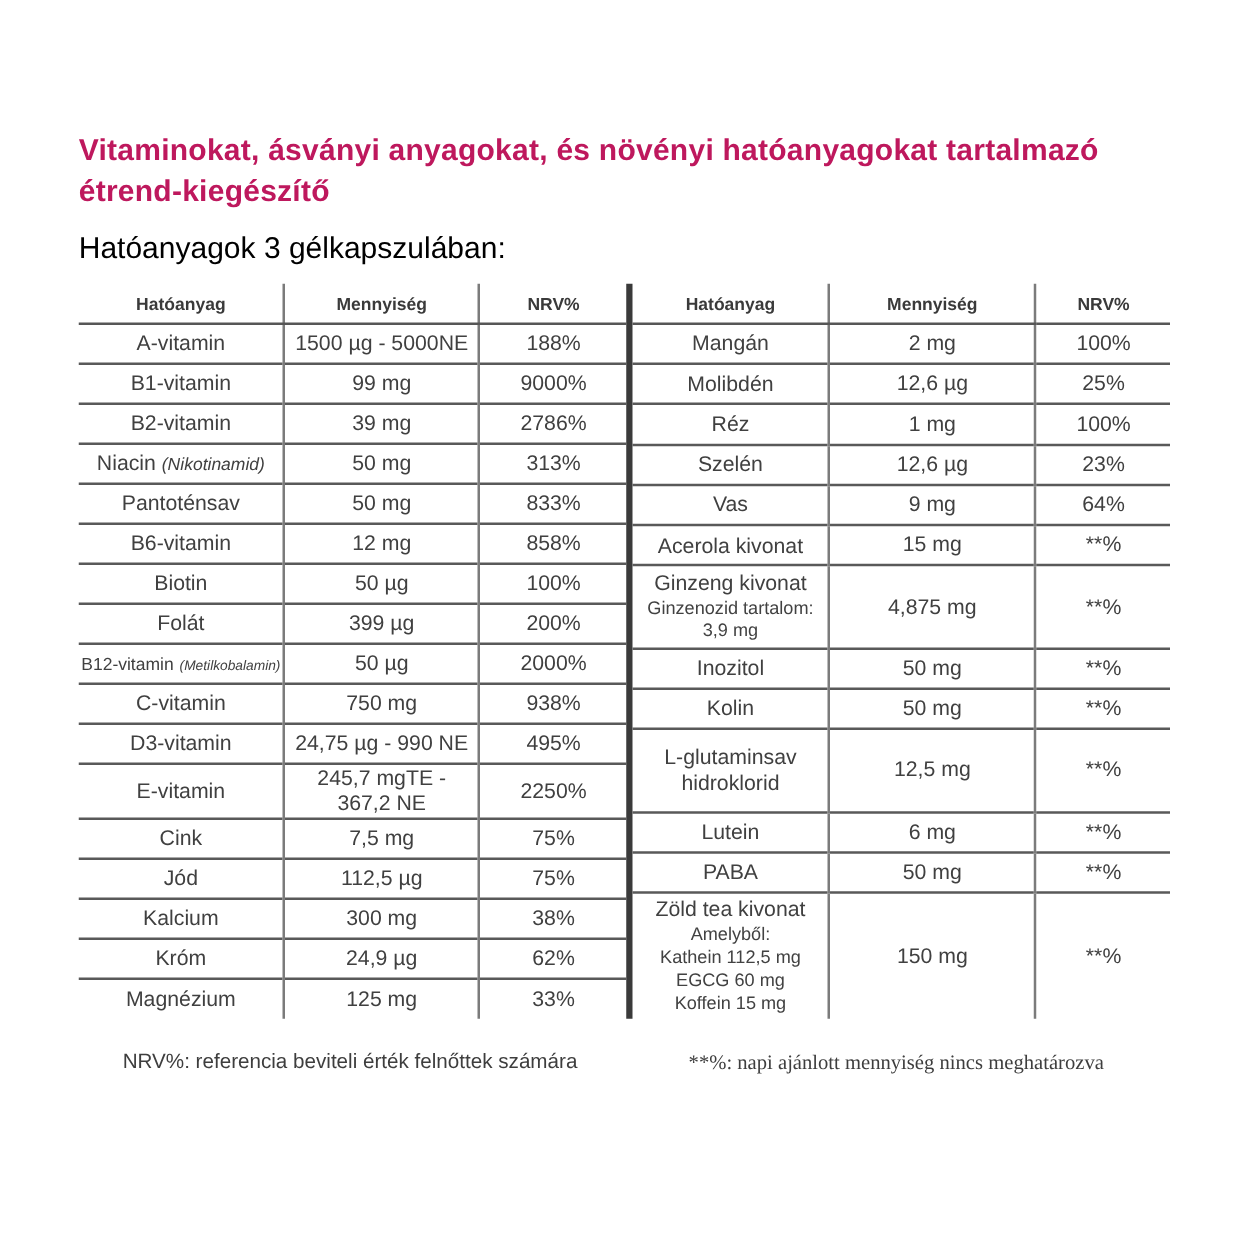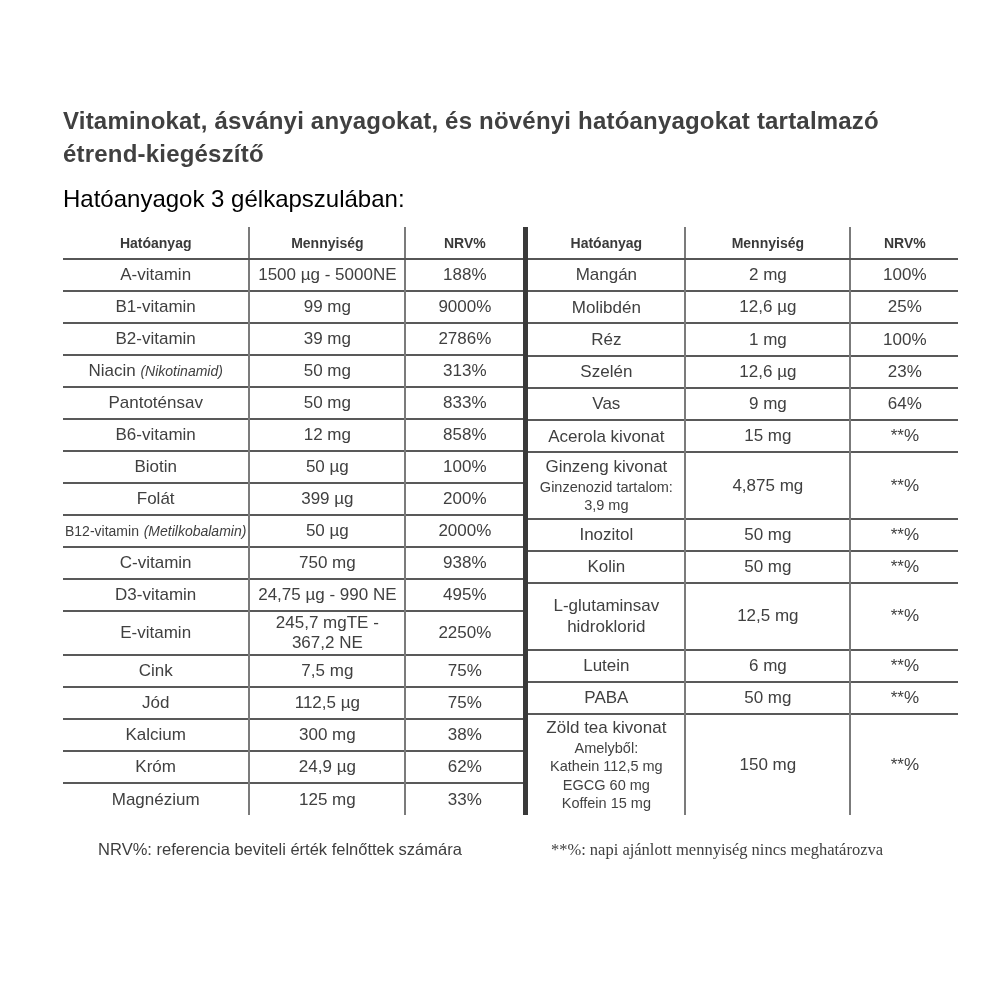--- a/index.html
+++ b/index.html
@@ -6,21 +6,21 @@
   html, body { width: 1000px; height: 1000px; background: #ffffff; overflow: hidden; }
   body {
     font-family: "Liberation Sans", "DejaVu Sans", sans-serif;
     color: #3c3c3c;
   }
   .page { padding: 104px 60px 0 63px; width: 1000px; }
 
   .title {
     font-size: 24px;
     font-weight: bold;
-    color: #404040;
+    color: #be185d;
     line-height: 33px;
     max-width: 880px;
     letter-spacing: 0.2px;
   }
   .subtitle {
     margin-top: 15px;
     font-size: 24px;
     font-weight: normal;
     color: #000000;
   }
@@ -60,21 +60,21 @@
   table.facts tbody tr + tr td { border-top: 2px solid #595959; }
   table.facts th:nth-child(-n+2),
   table.facts td:nth-child(-n+2) { border-right: 2px solid #7b7b7b; }
 
   tr.h2 td { height: 66px; }
   tr.h3 td { height: 100px; }
 
   .nm { line-height: 1.25; }
   .note { font-style: italic; font-size: 14px; }
   .name-xs .nm-main { font-size: 14px; }
-  .name-xs .note { font-size: 14px; }
+  .name-xs .note { font-size: 11px; }
   .nm-line { white-space: nowrap; }
   .sub { font-size: 14.5px; line-height: 1.28; color: #424242; }
   .amt-sm { font-size: 15px; }
 
   .footnotes {
     margin-top: 25px;
     display: flex;
   }
   .footnote {
     font-size: 16.5px;

